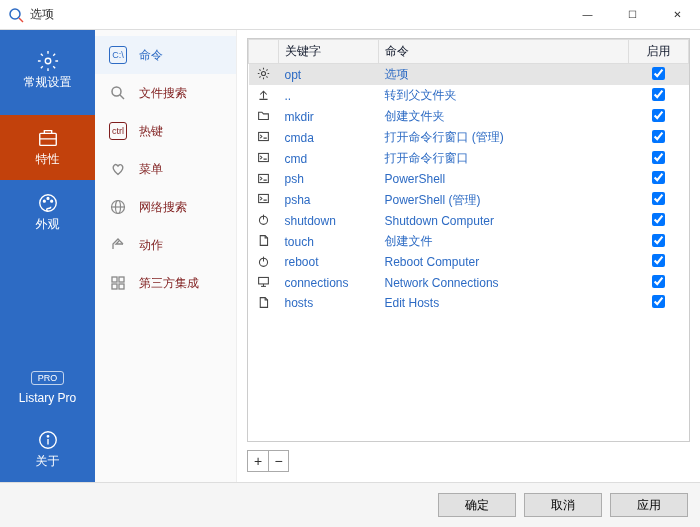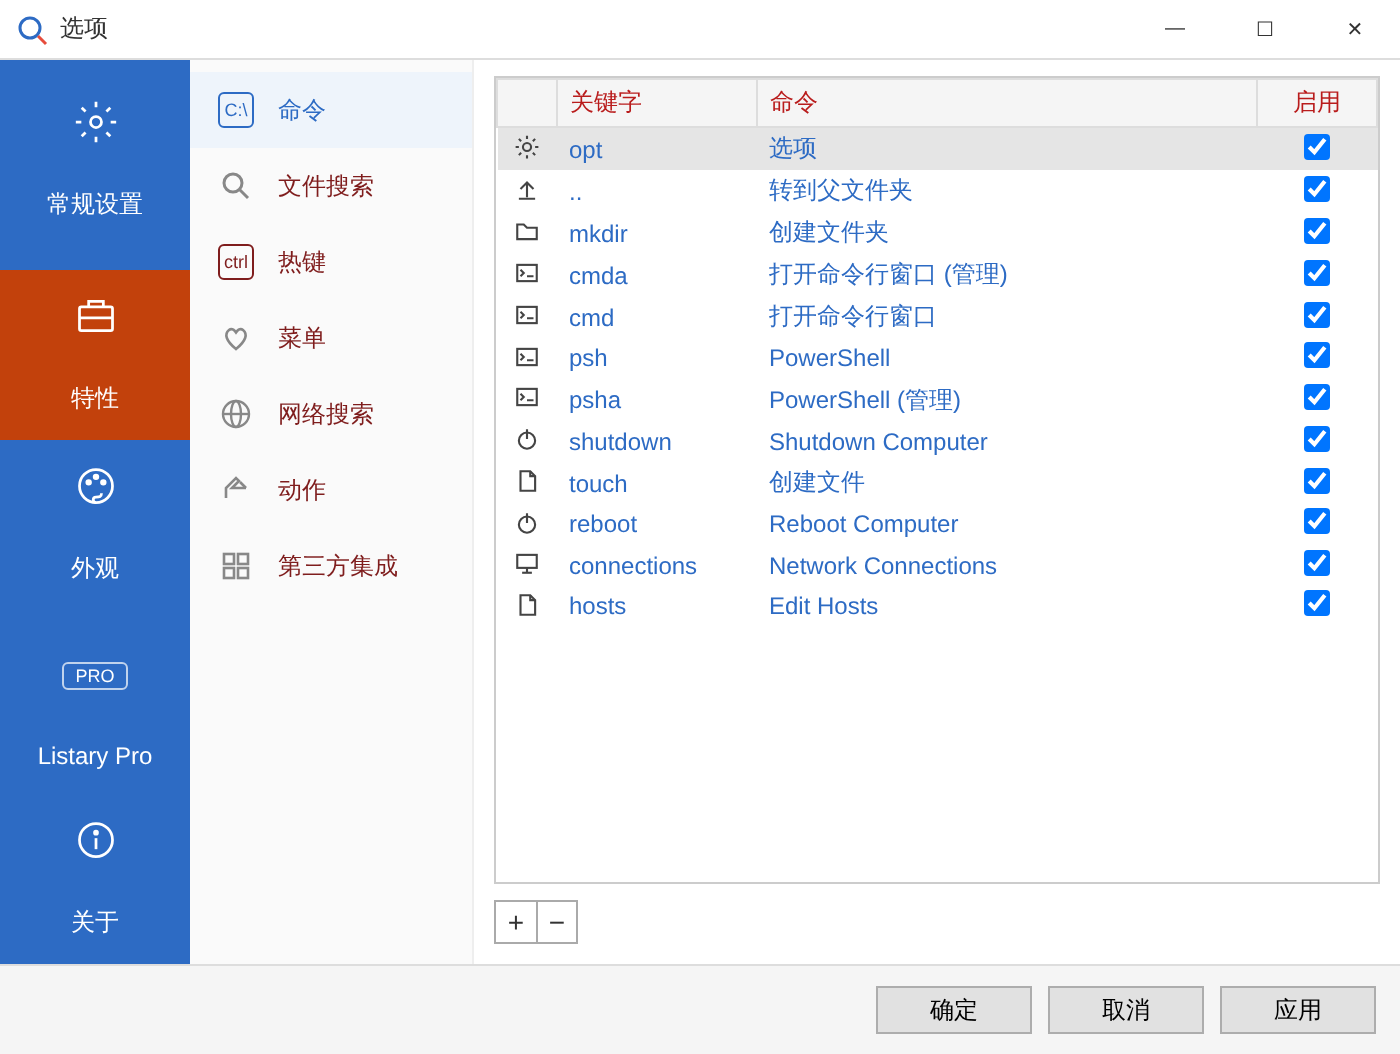--- a/index.html
+++ b/index.html
@@ -4,34 +4,34 @@
 <style>
 * { margin: 0; padding: 0; box-sizing: border-box; font-family: "Microsoft YaHei", "Segoe UI", sans-serif; }
 body { width: 700px; height: 527px; background: #fff; overflow: hidden; display: flex; flex-direction: column; }
 .titlebar { height: 30px; display: flex; align-items: center; padding: 0 0 0 8px; border-bottom: 1px solid #ddd; }
 .titlebar-icon { width: 16px; height: 16px; margin-right: 6px; display: flex; align-items: center; justify-content: center; }
 .titlebar-title { font-size: 12px; color: #333; flex: 1; }
 .titlebar-btns { display: flex; }
 .titlebar-btn { width: 45px; height: 29px; display: flex; align-items: center; justify-content: center; font-size: 10px; color: #333; cursor: pointer; }
 .main { flex: 1; display: flex; overflow: hidden; }
 .sidebar { width: 95px; background: #2d6bc4; display: flex; flex-direction: column; align-items: center; padding-top: 8px; color: #fff; }
-.sidebar-item { width: 100%; display: flex; flex-direction: column; align-items: center; padding: 12px 0; cursor: pointer; font-size: 12px; gap: 22px; }
+.sidebar-item { width: 100%; display: flex; flex-direction: column; align-items: center; padding: 12px 0; cursor: pointer; font-size: 12px; gap: 2px; }
 .sidebar-item.active { background: #c2410c; margin-top: 12px; }
 .sidebar-spacer { flex: 1; }
 .sidebar .pro-badge { font-size: 9px; border: 1px solid rgba(255,255,255,0.7); border-radius: 3px; padding: 1px 6px; margin-bottom: 4px; }
 .sidebar-ico { width: 22px; height: 22px; display: flex; align-items: center; justify-content: center; }
 .sublist { width: 142px; background: #fafafa; border-right: 1px solid #eee; padding-top: 6px; }
 .sub-item { display: flex; align-items: center; gap: 12px; padding: 10px 14px; font-size: 12px; color: #7f1d1d; cursor: pointer; }
 .sub-item.active { color: #2d6bc4; background: #eef4fb; }
 .sub-ico { width: 18px; height: 18px; border: 1.5px solid currentColor; border-radius: 3px; display: flex; align-items: center; justify-content: center; font-size: 9px; }
 .sub-ico.noborder { border: none; font-size: 16px; }
 .content { flex: 1; display: flex; flex-direction: column; padding: 8px 10px 10px 10px; }
 .table-wrap { flex: 1; border: 1px solid #ccc; overflow: auto; }
 table { width: 100%; border-collapse: collapse; font-size: 12px; }
-thead th { background: #f5f5f5; border: 1px solid #ddd; padding: 3px 6px; font-weight: normal; color: #b91c1c; position: sticky; top: 0; }
+thead th { background: #f5f5f5; border: 1px solid #ddd; padding: 3px 6px; font-weight: normal; color: #0f172a; position: sticky; top: 0; }
 thead th:first-child { width: 30px; }
 thead th:nth-child(2) { width: 100px; text-align: left; }
 thead th:nth-child(3) { text-align: left; }
 thead th:nth-child(4) { width: 60px; }
 tbody td { padding: 2px 6px; color: #2d6bc4; }
 tbody tr.sel td { background: #e5e5e5; }
 tbody td.icocell { text-align: center; color: #444; width: 30px; }
 tbody td.chk { text-align: center; }
 .row-ico { display: inline-flex; width: 14px; height: 14px; align-items: center; justify-content: center; }
 .btnrow { display: flex; gap: 4px; margin-top: 8px; }

